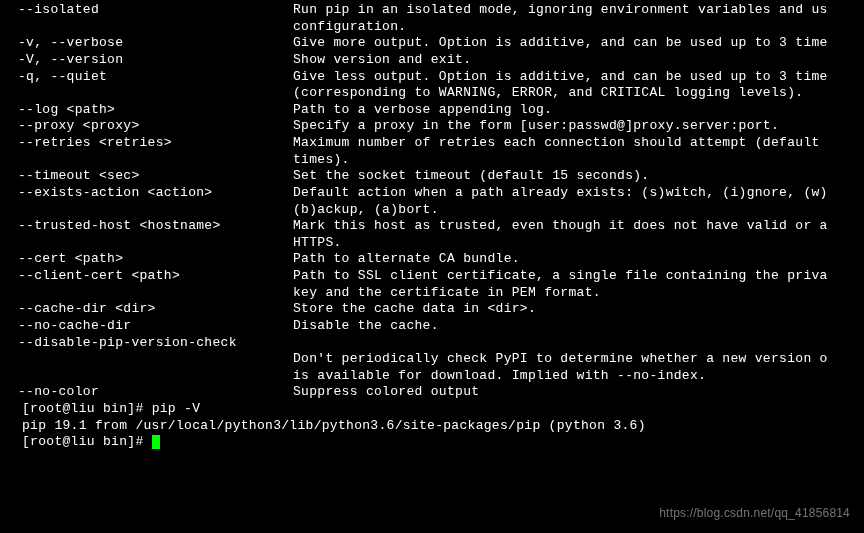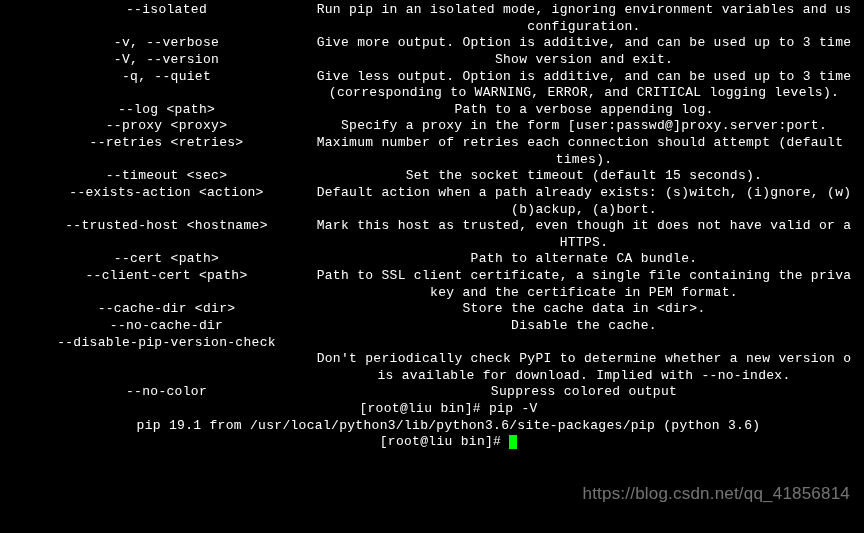--- a/index.html
+++ b/index.html
@@ -10,42 +10,41 @@
     font-family: "Consolas", "Courier New", monospace;
     font-size: 13px;
     line-height: 1.28;
     width: 864px;
     height: 533px;
     overflow: hidden;
     letter-spacing: 0.3px;
   }
   .terminal {
     white-space: pre;
-    padding: 2px 0 0 15px;
-    text-align: center;
+    padding: 2px 0 0 4px;
   }
   .opt-row { display: flex; }
   .opt-col { width: 275px; min-width: 275px; padding-left: 14px; }
   .desc-col { flex: 1; }
   .cont-row .opt-col { }
   .prompt-line { padding-left: 4px; margin-left: 14px; }
   .cursor {
     display: inline-block;
     width: 8px;
     height: 14px;
     background: #00ff00;
     vertical-align: text-bottom;
   }
   .watermark {
     position: absolute;
     right: 14px;
-    top: 483px;
+    top: 506px;
     color: rgba(210,210,210,0.55);
     font-family: Arial, sans-serif;
-    font-size: 17px;
+    font-size: 12px;
     letter-spacing: 0.2px;
     text-align: right;
   }
 </style>
 </head>
 <body>
 
 <div class="terminal" id="term"><div class="opt-row"><span class="opt-col">--isolated</span><span class="desc-col">Run pip in an isolated mode, ignoring environment variables and us</span></div><div class="opt-row cont-row"><span class="opt-col"></span><span class="desc-col">configuration.</span></div><div class="opt-row"><span class="opt-col">-v, --verbose</span><span class="desc-col">Give more output. Option is additive, and can be used up to 3 time</span></div><div class="opt-row"><span class="opt-col">-V, --version</span><span class="desc-col">Show version and exit.</span></div><div class="opt-row"><span class="opt-col">-q, --quiet</span><span class="desc-col">Give less output. Option is additive, and can be used up to 3 time</span></div><div class="opt-row cont-row"><span class="opt-col"></span><span class="desc-col">(corresponding to WARNING, ERROR, and CRITICAL logging levels).</span></div><div class="opt-row"><span class="opt-col">--log &lt;path&gt;</span><span class="desc-col">Path to a verbose appending log.</span></div><div class="opt-row"><span class="opt-col">--proxy &lt;proxy&gt;</span><span class="desc-col">Specify a proxy in the form [user:passwd@]proxy.server:port.</span></div><div class="opt-row"><span class="opt-col">--retries &lt;retries&gt;</span><span class="desc-col">Maximum number of retries each connection should attempt (default </span></div><div class="opt-row cont-row"><span class="opt-col"></span><span class="desc-col">times).</span></div><div class="opt-row"><span class="opt-col">--timeout &lt;sec&gt;</span><span class="desc-col">Set the socket timeout (default 15 seconds).</span></div><div class="opt-row"><span class="opt-col">--exists-action &lt;action&gt;</span><span class="desc-col">Default action when a path already exists: (s)witch, (i)gnore, (w)</span></div><div class="opt-row cont-row"><span class="opt-col"></span><span class="desc-col">(b)ackup, (a)bort.</span></div><div class="opt-row"><span class="opt-col">--trusted-host &lt;hostname&gt;</span><span class="desc-col">Mark this host as trusted, even though it does not have valid or a</span></div><div class="opt-row cont-row"><span class="opt-col"></span><span class="desc-col">HTTPS.</span></div><div class="opt-row"><span class="opt-col">--cert &lt;path&gt;</span><span class="desc-col">Path to alternate CA bundle.</span></div><div class="opt-row"><span class="opt-col">--client-cert &lt;path&gt;</span><span class="desc-col">Path to SSL client certificate, a single file containing the priva</span></div><div class="opt-row cont-row"><span class="opt-col"></span><span class="desc-col">key and the certificate in PEM format.</span></div><div class="opt-row"><span class="opt-col">--cache-dir &lt;dir&gt;</span><span class="desc-col">Store the cache data in &lt;dir&gt;.</span></div><div class="opt-row"><span class="opt-col">--no-cache-dir</span><span class="desc-col">Disable the cache.</span></div><div class="opt-row"><span class="opt-col">--disable-pip-version-check</span><span class="desc-col"></span></div><div class="opt-row cont-row"><span class="opt-col"></span><span class="desc-col">Don't periodically check PyPI to determine whether a new version o</span></div><div class="opt-row cont-row"><span class="opt-col"></span><span class="desc-col">is available for download. Implied with --no-index.</span></div><div class="opt-row"><span class="opt-col">--no-color</span><span class="desc-col">Suppress colored output</span></div><div class="prompt-line"><span>[root@liu bin]# </span><span>pip -V</span></div><div class="prompt-line">pip 19.1 from /usr/local/python3/lib/python3.6/site-packages/pip (python 3.6)</div><div class="prompt-line"><span>[root@liu bin]# </span><span class="cursor"></span></div></div>
 
 <div class="watermark">https://blog.csdn.net/qq_41856814</div>

